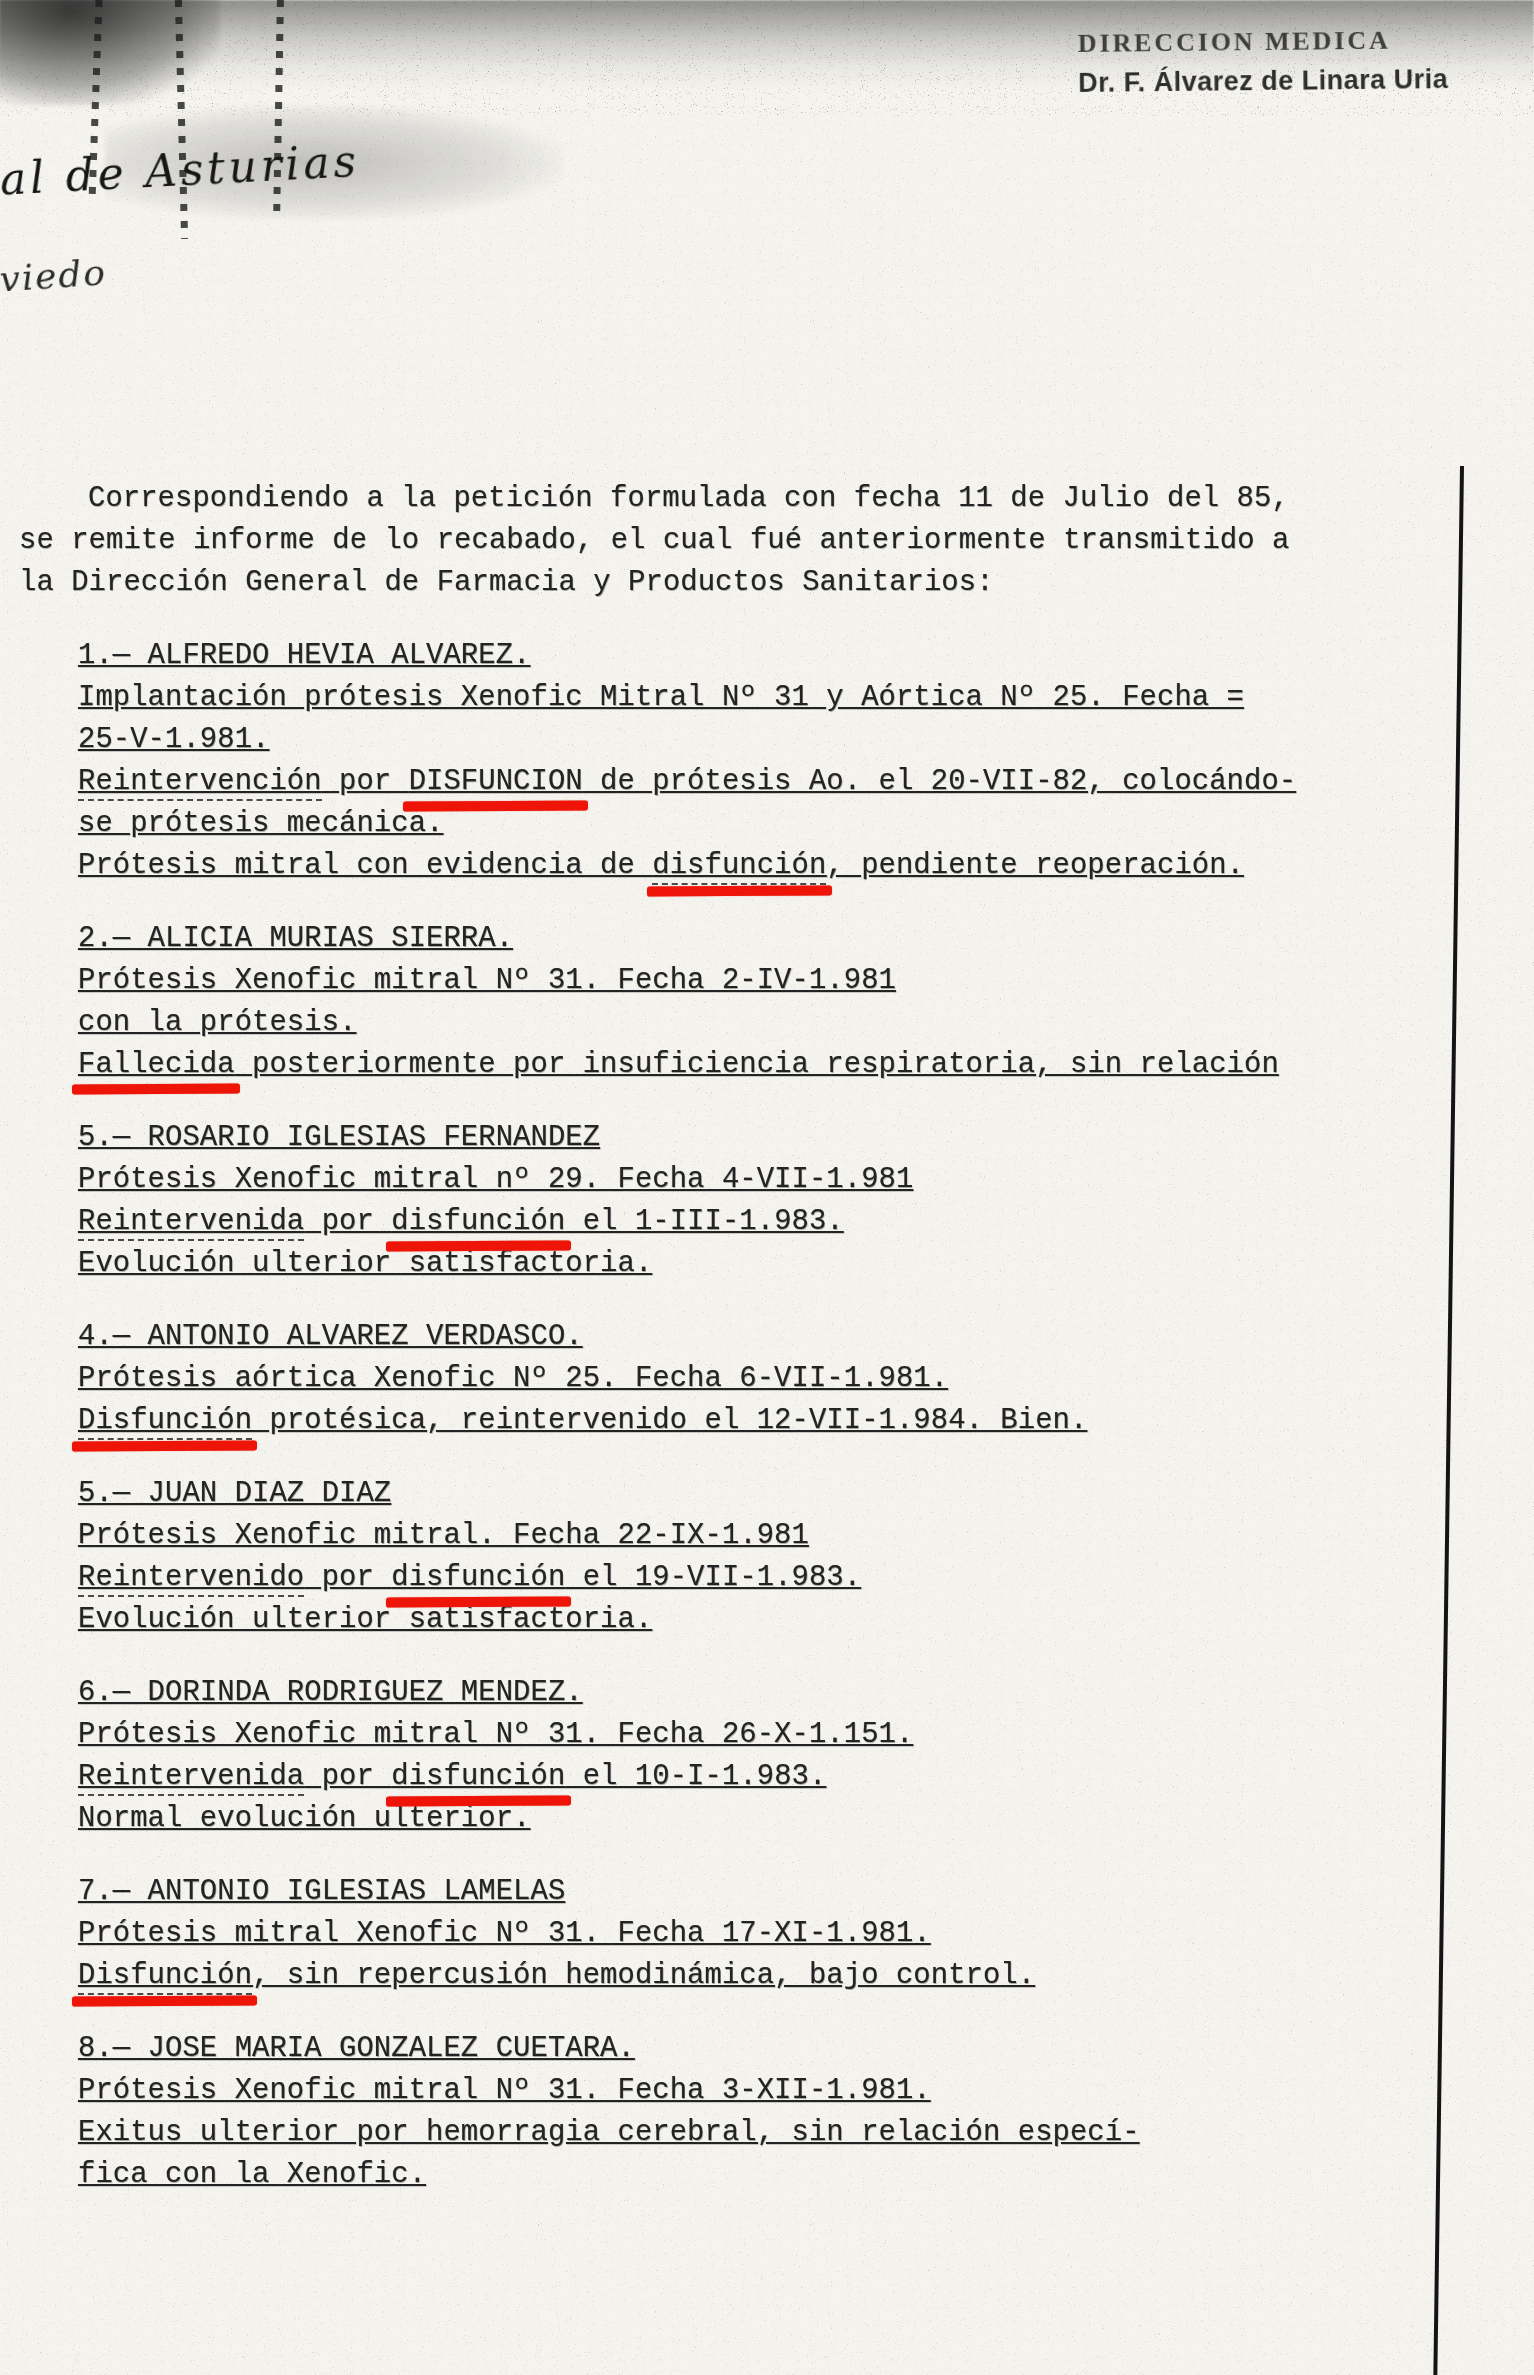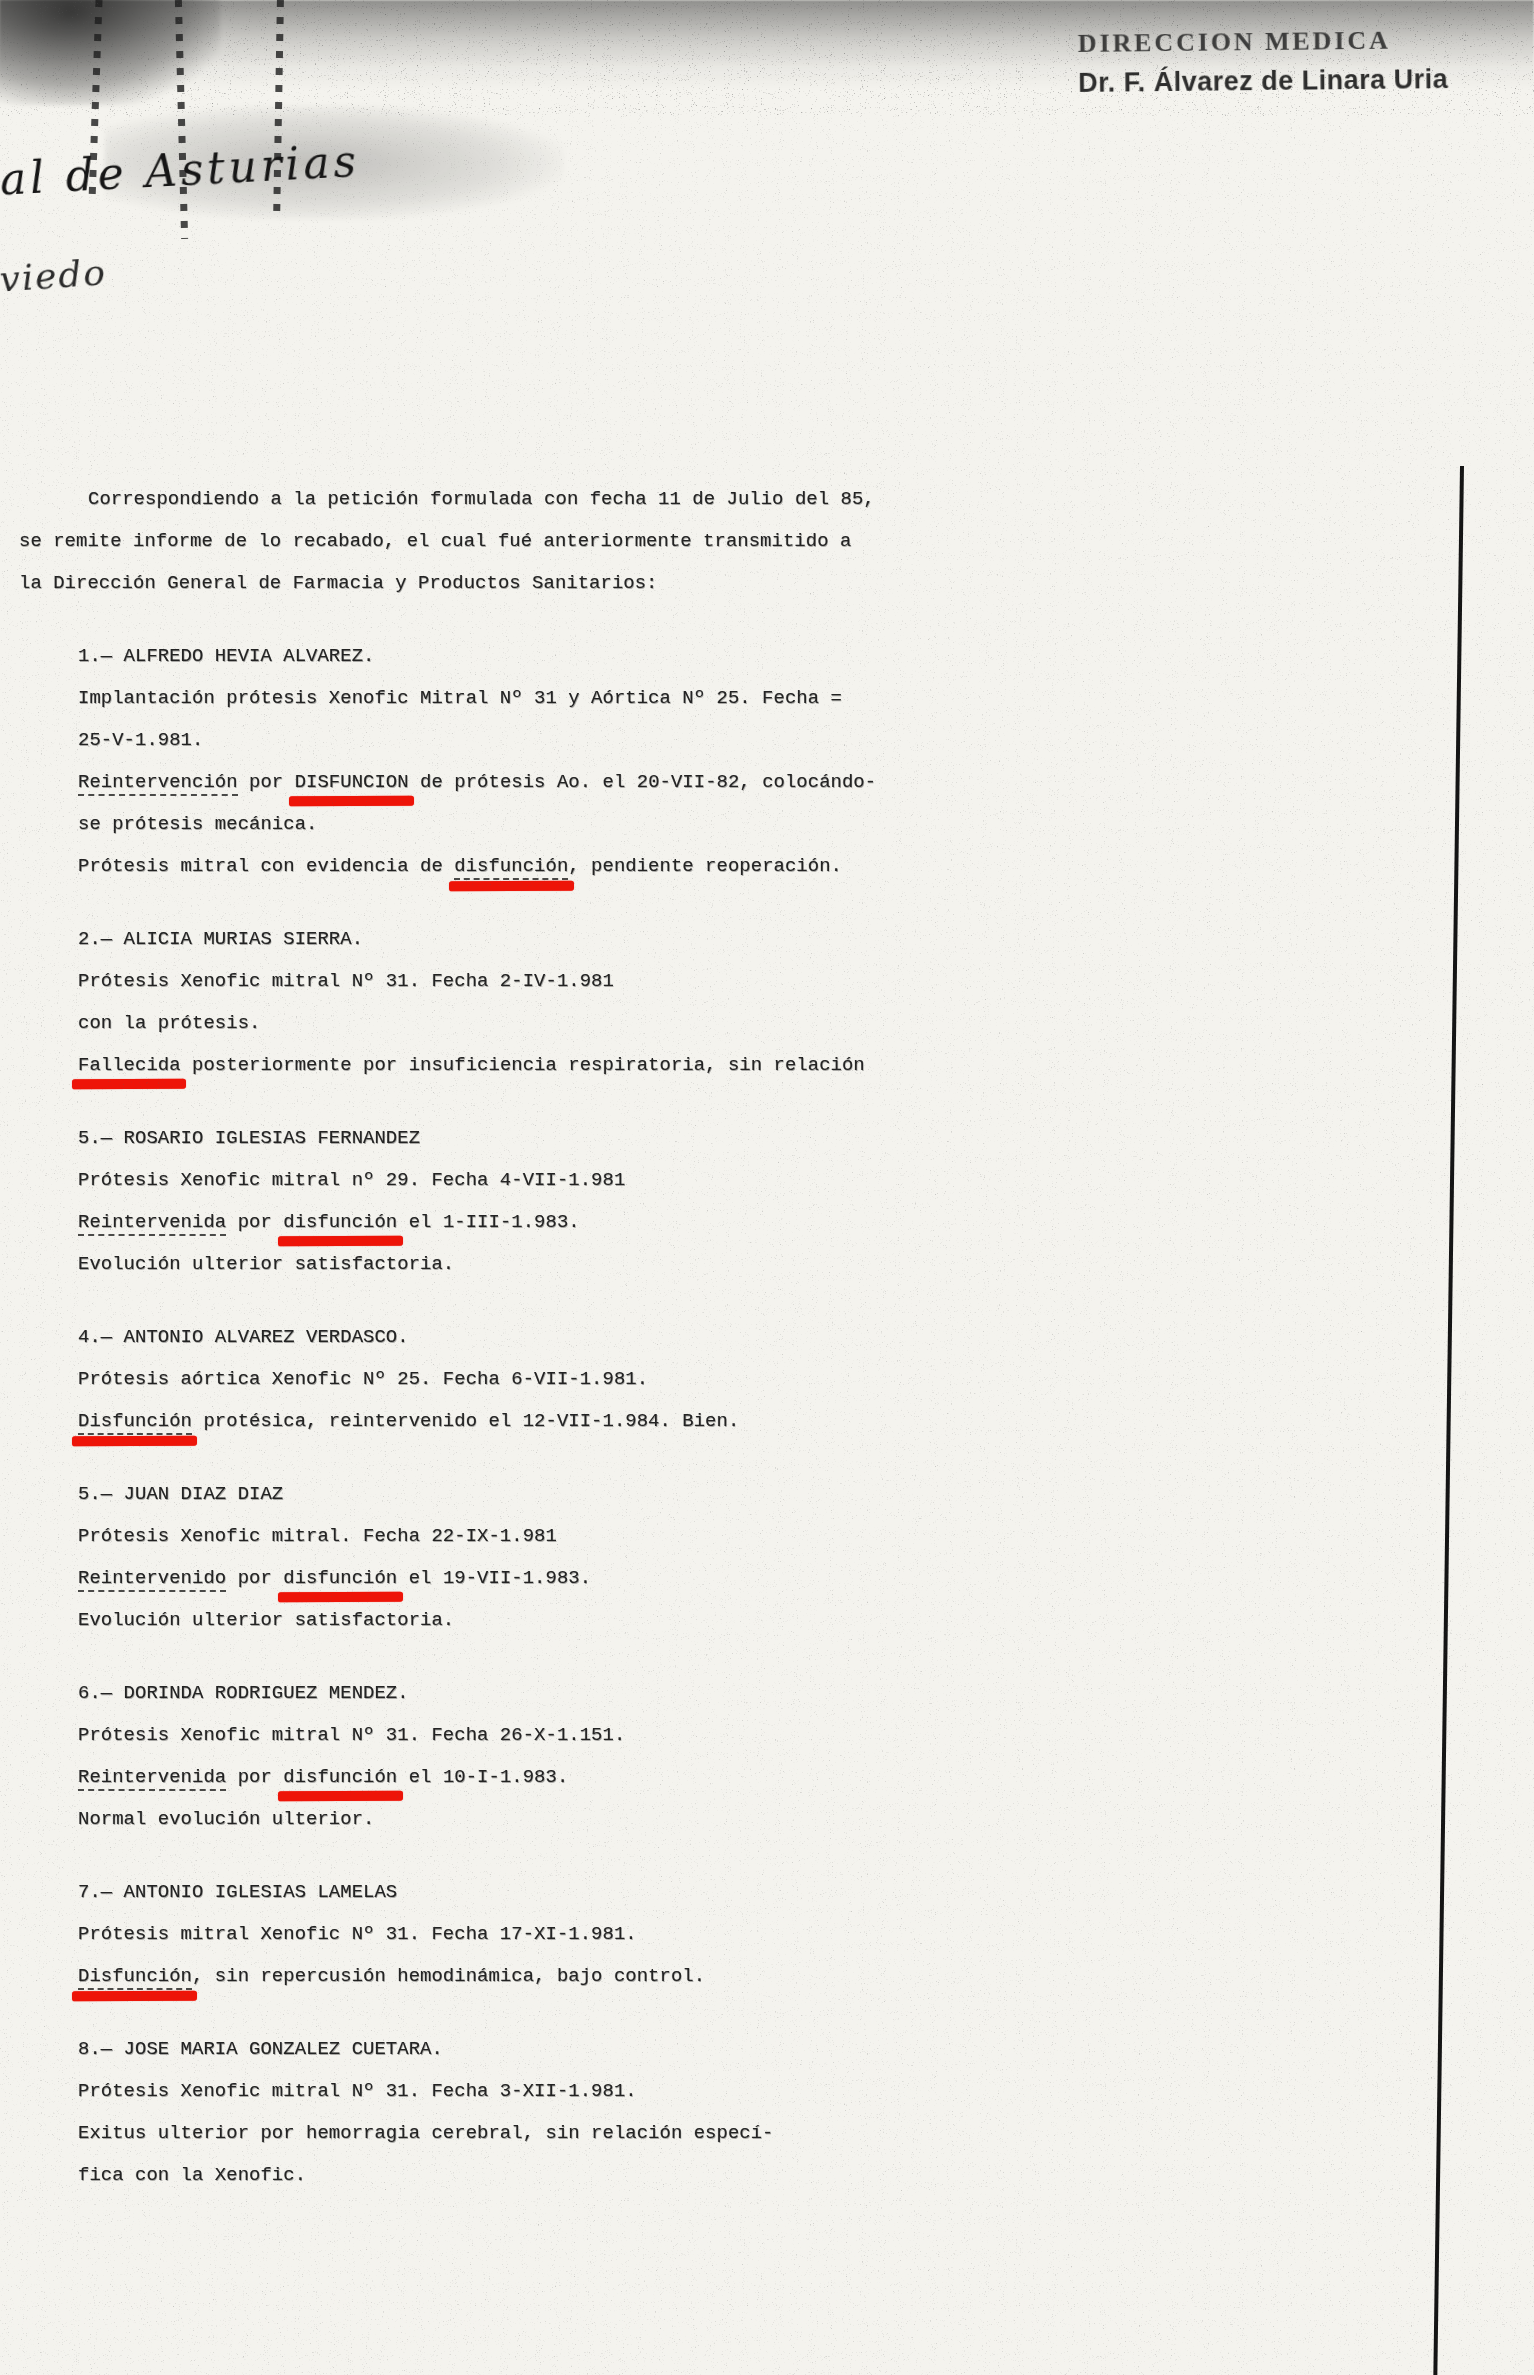--- a/index.html
+++ b/index.html
@@ -56,31 +56,31 @@
     font-family:"Liberation Sans", sans-serif;font-weight:bold;
     font-size:27px;letter-spacing:0.5px;color:#1e1e1e;
     filter:blur(0.4px);opacity:.92;
   }
   .handwriting{position:absolute;z-index:4;font-family:"DejaVu Serif", serif;font-style:italic;color:#161616;}
   .hw-top{left:-25px;top:145px;font-size:44px;transform:rotate(-3deg);letter-spacing:3.8px;filter:blur(0.4px);}
   .hw-bottom{left:-32.5px;top:256px;font-size:36px;transform:rotate(-4deg);letter-spacing:1.9px;filter:blur(0.6px);opacity:.9;}
   .typed{
     position:relative;z-index:1;
     padding:478px 57px 0 19px;
-    font-size:19px;line-height:42px;
+    font-size:29px;line-height:42px;
     text-shadow:0.6px 0.6px 0 rgba(30,30,30,.35), -0.4px 0 0 rgba(30,30,30,.22);
     filter:blur(0.2px);
   }
   .intro-line{white-space:pre;}
   .intro-line.first{text-indent:69px;}
   .entries{margin-left:59px;}
   .entry{margin-top:31px;}
   .para{}
   .para.first{margin-top:0;}
-  .line,.entry-title{white-space:pre;}
+  .line,.entry-title{white-space:pre;text-decoration:underline;}
   .u-black{border-bottom:2.9px dashed rgba(25,25,25,.78);padding-bottom:1px;}
   .u-red,.u-black-red{position:relative;}
   .u-black-red{border-bottom:2.9px dashed rgba(25,25,25,.78);padding-bottom:1px;}
   .u-red::after,.u-black-red::after{
     content:"";position:absolute;left:-5.7px;right:-5.7px;bottom:-12.4px;height:9.6px;
     background:var(--red);border-radius:2.9px;transform:rotate(-0.35deg);
     box-shadow:0 0 1px rgba(238,20,8,.6);
   }
 </style>
 </head>

